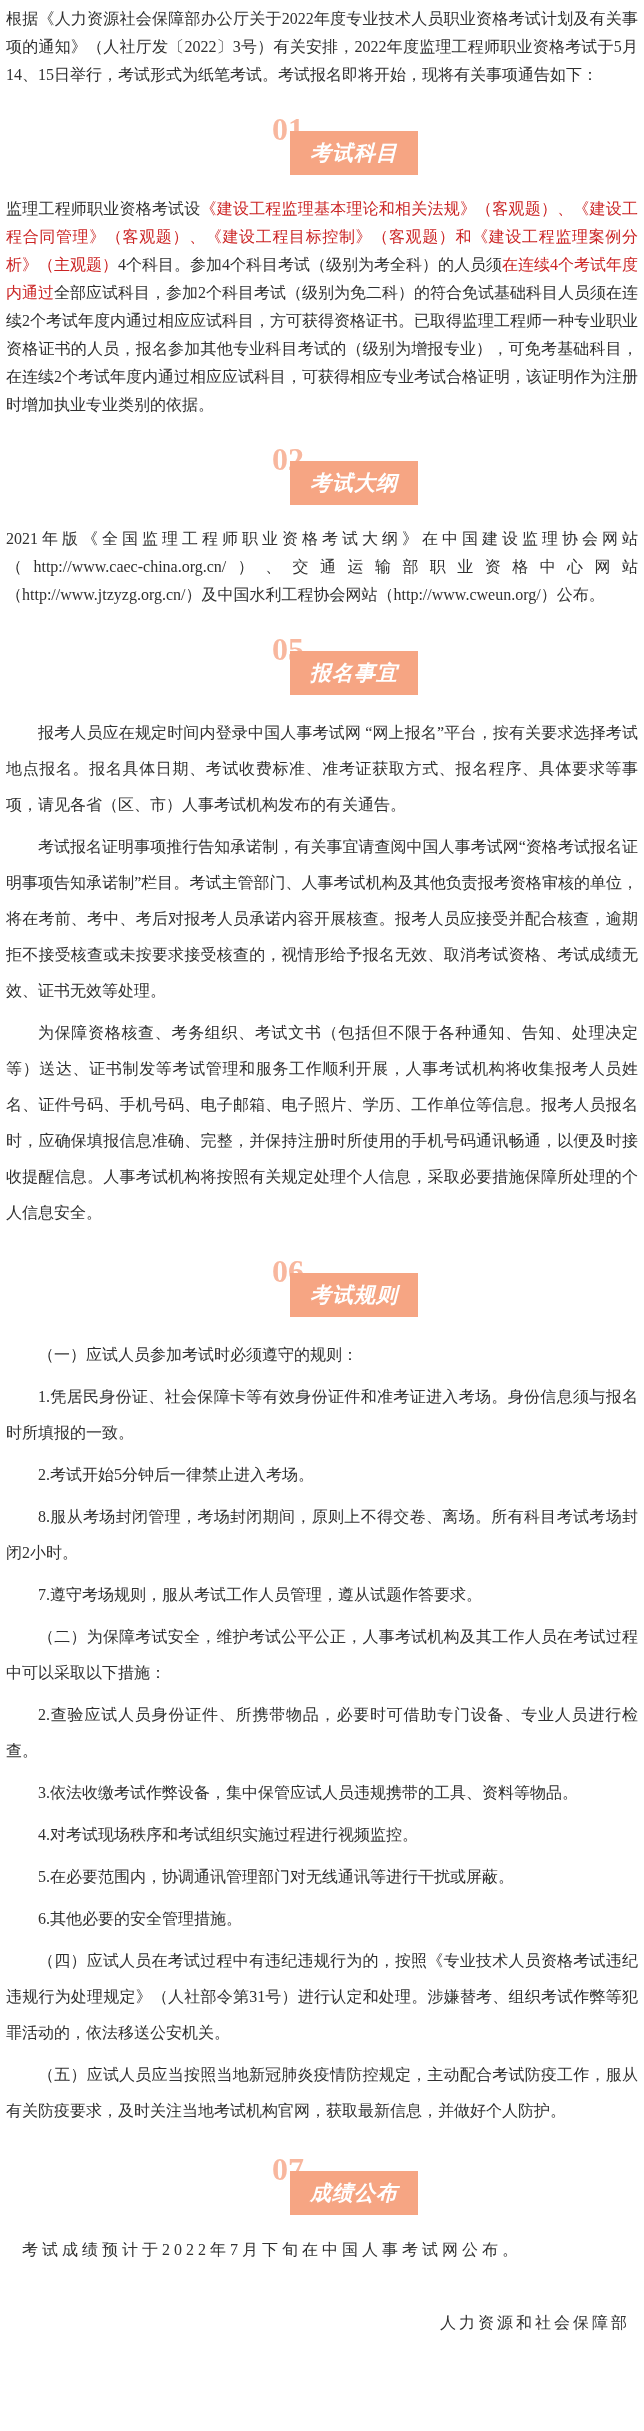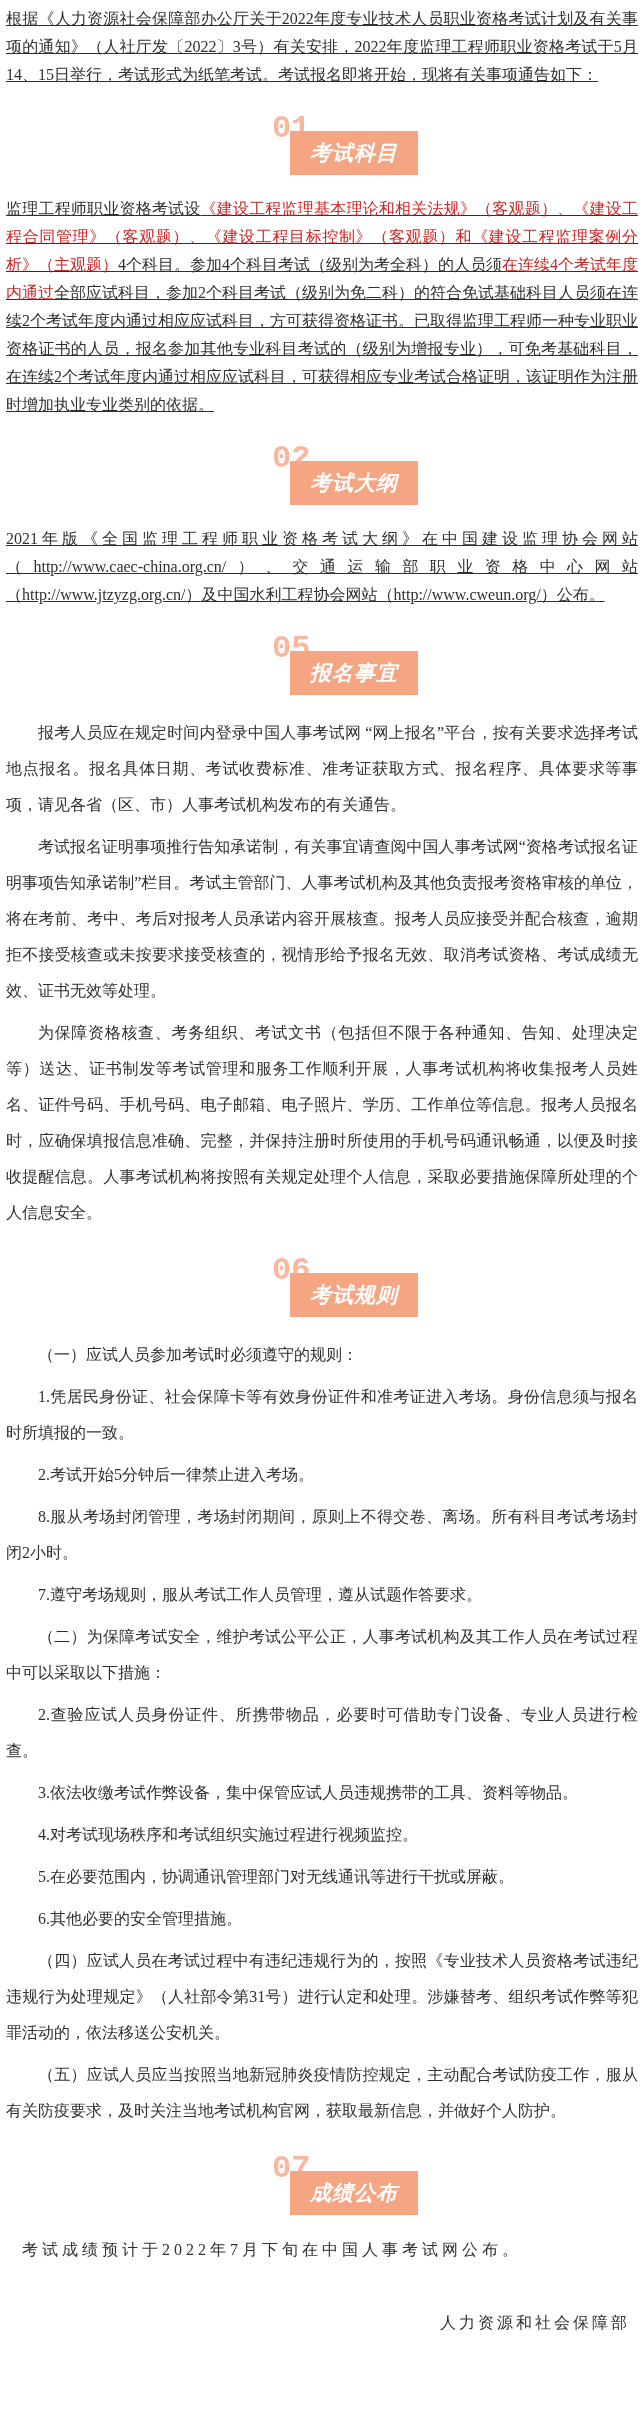--- a/index.html
+++ b/index.html
@@ -8,37 +8,37 @@
     font-family: "Liberation Serif", "DejaVu Serif", serif;
     color: var(--ink, #303030);
   }
   .page { padding: 5px 6px 12px 6px; }
 
   .para {
     margin: 0 0 10px 0;
     text-align: justify;
     font-size: 16px;
   }
-  .tight { line-height: 28px; text-decoration: underline; }
+  .tight { line-height: 28px; }
   .loose { line-height: 36px; margin-bottom: 6px; }
   .indent { text-indent: 2em; }
   .red { color: var(--red, #CB2424); }
 
   .sec-header {
     position: relative;
     width: 128px;
     height: 62px;
     margin: 24px auto 20px auto;
   }
   .sec-number {
     position: absolute;
     top: 0;
     left: 14px;
     z-index: 0;
-    font-family: Liberation Mono, monospace;
+    font-family: Liberation Serif, serif;
     font-weight: bold;
     font-size: 32px;
     line-height: 1;
     color: var(--accent-light, #F8B79E);
   }
   .sec-banner {
     position: absolute;
     top: 18px;
     left: 0;
     z-index: 1;

